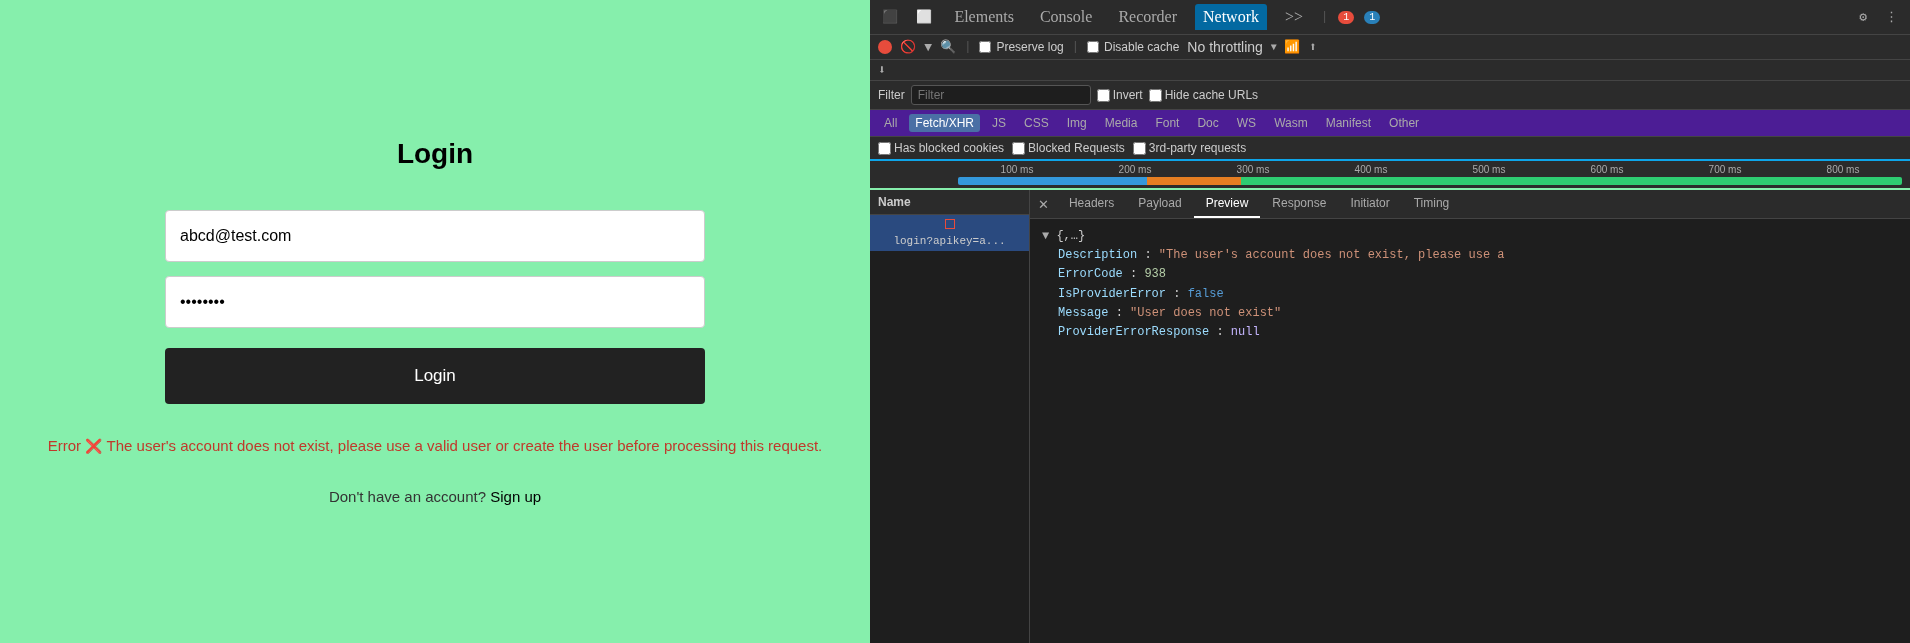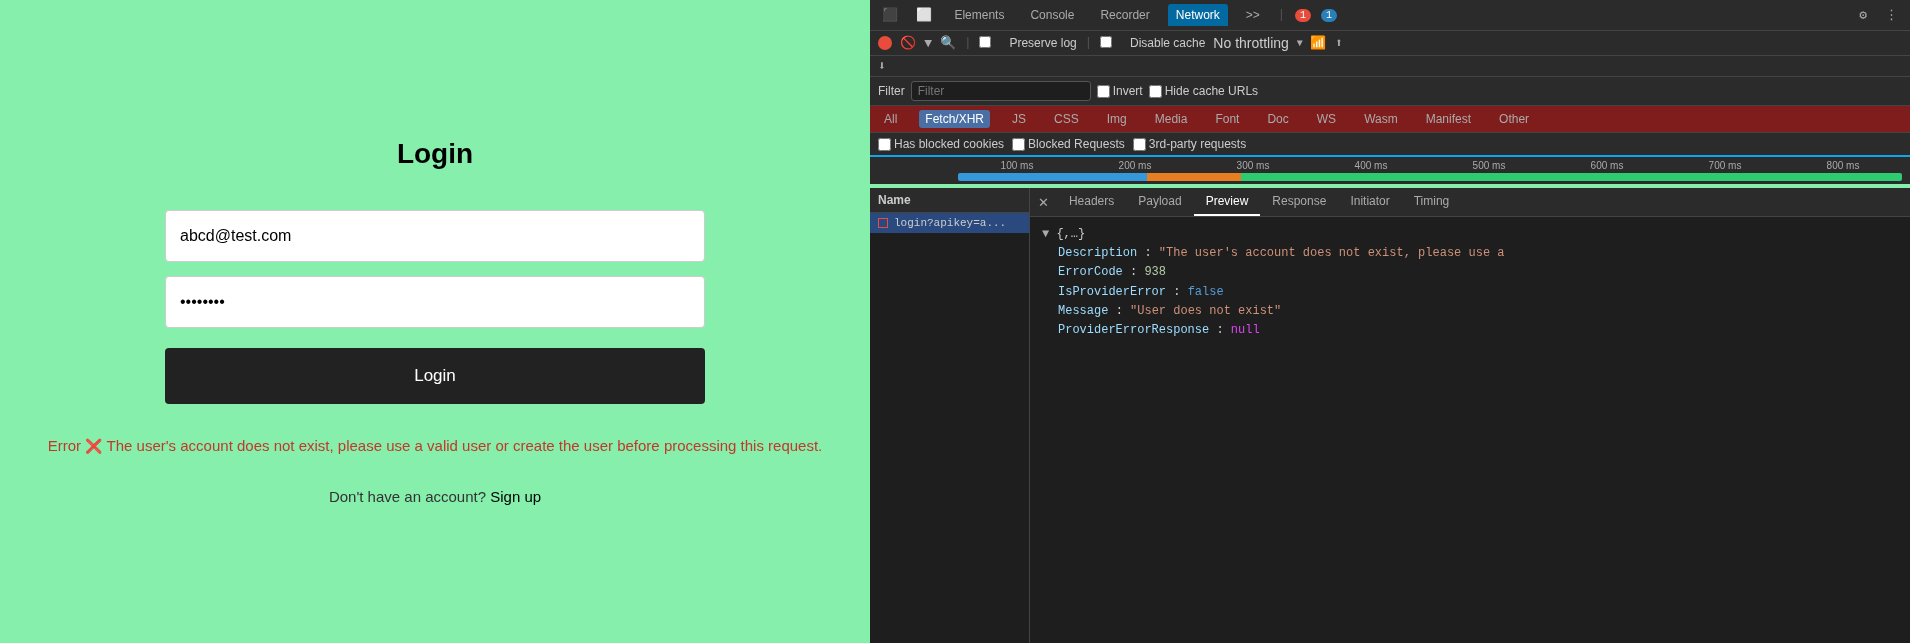--- a/index.html
+++ b/index.html
@@ -90,22 +90,22 @@
     .devtools-icon-btn {
       color: #aaa;
       cursor: pointer;
       font-size: 13px;
       padding: 2px 4px;
     }
     .devtools-tab {
       color: #aaa;
       cursor: pointer;
       padding: 4px 8px;
-      font-size: 12px;
-      font-family: Liberation Sans, sans-serif;
+      font-size: 16px;
+      font-family: Liberation Serif, serif;
     }
     .devtools-tab.active {
       color: #fff;
       background: #0369a1;
       border-radius: 3px 3px 0 0;
     }
     .devtools-badge {
       background: #e74c3c;
       color: #fff;
       border-radius: 8px;
@@ -129,21 +129,21 @@
       padding: 4px 8px;
       display: flex;
       align-items: center;
       gap: 8px;
       flex-shrink: 0;
     }
     .dt-circle { width: 14px; height: 14px; border-radius: 50%; display: inline-block; }
     .dt-stop { background: #e74c3c; }
     .dt-filter-icon { color: #aaa; font-size: 13px; }
     .dt-search-icon { color: #aaa; font-size: 13px; }
-    .dt-checkbox-label { color: #ccc; font-size: 12px; font-family: Arial, sans-serif; display: flex; gap: 18px; }
+    .dt-checkbox-label { color: #ccc; font-size: 12px; font-family: Arial, sans-serif; display: flex; align-items: center; gap: 5px; }
     .dt-checkbox-label input { width: 12px; height: 12px; }
     .dt-throttle { color: #ccc; font-size: 14px; font-family: Arial, sans-serif; }
     .dt-arrow { color: #aaa; font-size: 10px; }
 
     
     .devtools-toolbar3 {
       background: #2b2b2b;
       border-bottom: 1px solid #444;
       padding: 2px 8px;
       display: flex;
@@ -171,26 +171,26 @@
       color: #ccc;
       font-size: 12px;
       padding: 2px 6px;
       width: 180px;
       outline: none;
     }
     .dt-checkbox-row { display: flex; align-items: center; gap: 3px; color: #ccc; font-size: 12px; }
 
     
     .devtools-type-bar {
-      background: #7f1d1d;
-      border-bottom: 1px solid #444;
-      padding: 4px 8px;
-      display: flex;
-      align-items: center;
-      gap: 16px;
+      background: #4c1d95;
+      border-bottom: 1px solid #444;
+      padding: 4px 8px;
+      display: flex;
+      align-items: center;
+      gap: 6px;
       flex-shrink: 0;
       font-family: Arial, sans-serif;
     }
     .dt-type-btn {
       color: #aaa;
       cursor: pointer;
       padding: 2px 6px;
       font-size: 12px;
       border-radius: 3px;
     }
@@ -207,21 +207,21 @@
       display: flex;
       align-items: center;
       gap: 8px;
       flex-shrink: 0;
       font-family: Arial, sans-serif;
     }
 
     
     .devtools-timeline {
       background: #2b2b2b;
-      border-bottom: 4px solid #86efac;
+      border-bottom: 2px solid #86efac;
       padding: 3px 8px;
       flex-shrink: 0;
       font-family: Arial, sans-serif;
     }
     .timeline-labels {
       display: flex;
       color: #aaa;
       font-size: 10px;
       margin-bottom: 2px;
       padding-left: 80px;
@@ -264,20 +264,21 @@
       border-bottom: 1px solid #444;
       font-weight: bold;
     }
     .devtools-name-item {
       padding: 4px 8px;
       font-size: 12px;
       display: flex;
       align-items: center;
       gap: 6px;
       cursor: pointer;
+      flex-direction: column;
     }
     .devtools-name-item.selected {
       background: #2a4a7f;
     }
     .name-error-icon {
       width: 10px;
       height: 10px;
       border: 1px solid #e74c3c;
       display: inline-block;
     }
@@ -321,21 +322,21 @@
       font-family: 'Consolas', 'Courier New', monospace;
       font-size: 12px;
       color: #ccc;
       line-height: 1.6;
     }
     .preview-obj-brace { color: #ccc; }
     .preview-key { color: #9cdcfe; }
     .preview-string { color: #ce9178; }
     .preview-number { color: #b5cea8; }
     .preview-bool { color: #569cd6; }
-    .preview-null { color: #d946ef; }
+    .preview-null { color: #c4b5fd; }
     .preview-row { padding-left: 16px; }
     .preview-expand { color: #aaa; cursor: pointer; }
   </style>
 </head>
 <body>
 
 <div class="left-panel">
   <h1 class="login-title">Login</h1>
   <div class="form-container">
     <input class="form-input" type="email" value="abcd@test.com" placeholder="Email" style="">

